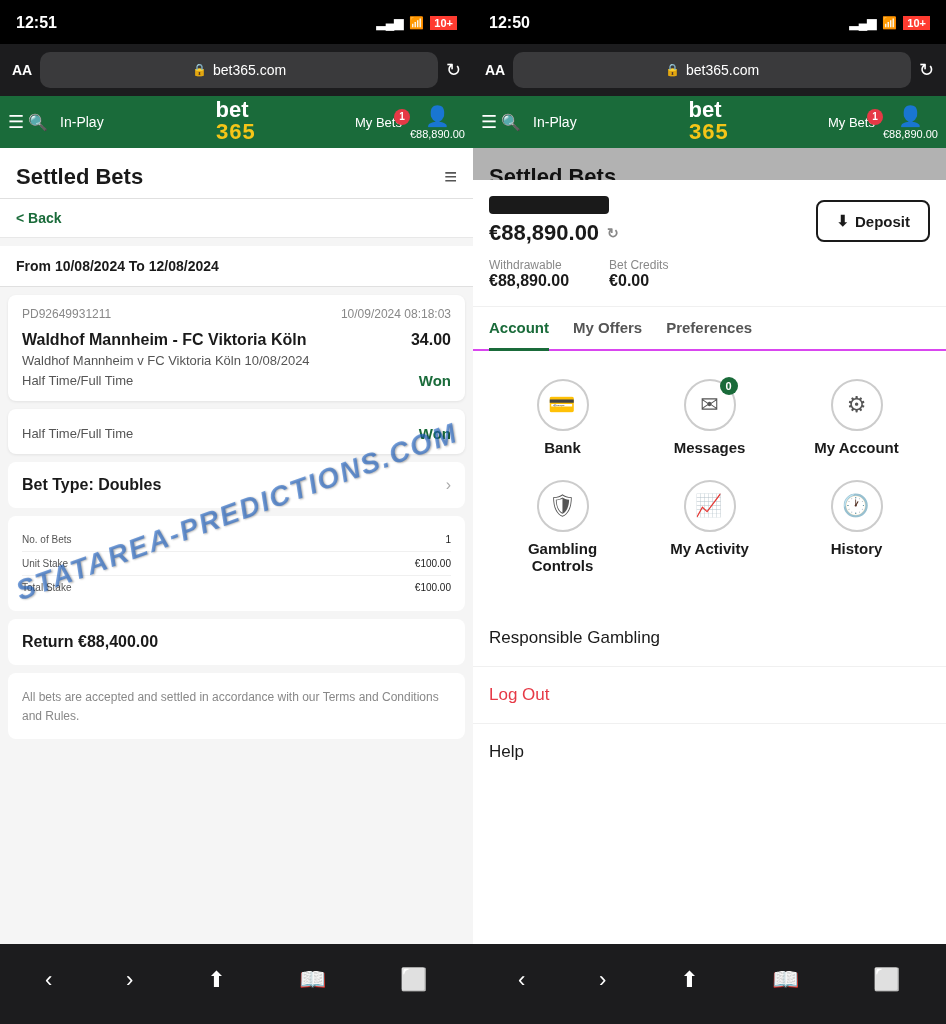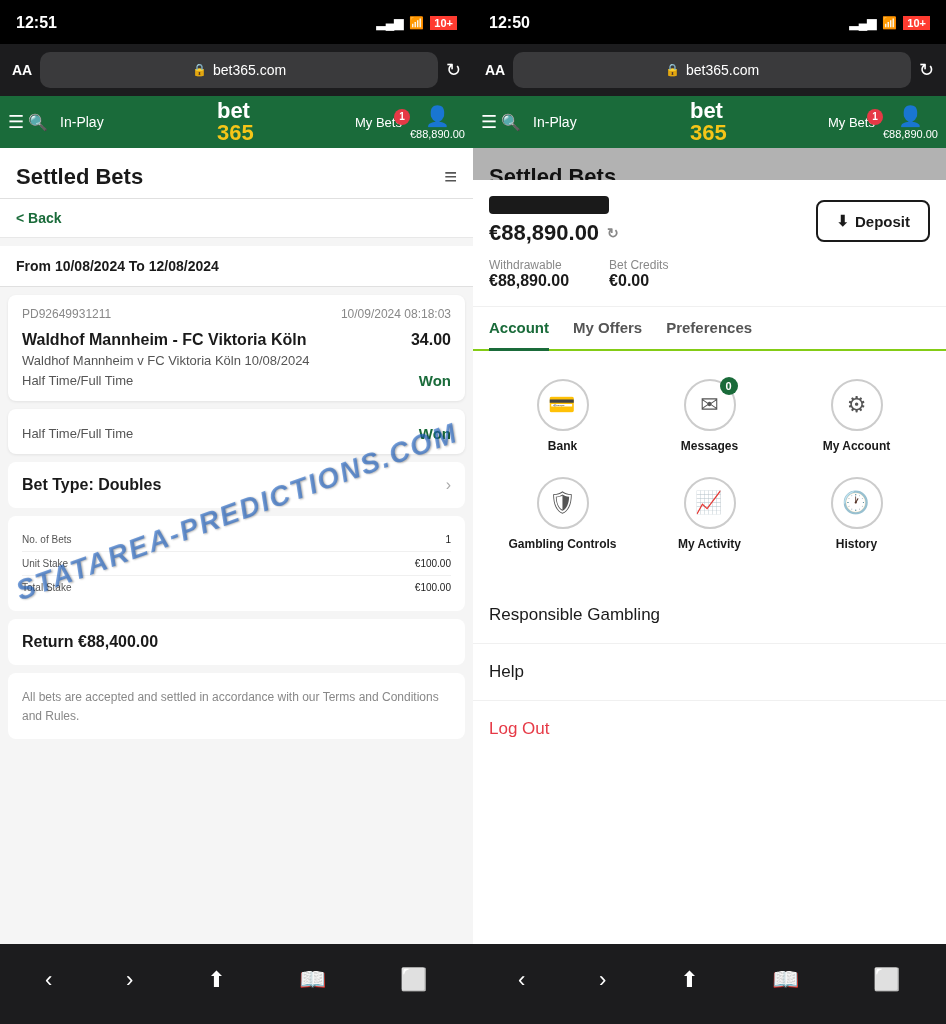--- a/index.html
+++ b/index.html
@@ -80,21 +80,21 @@
     .nav-search-icon { color: #fff; font-size: 16px; }
     .nav-inplay { color: #fff; font-size: 14px; font-weight: 500; flex: 0 0 auto; margin: 0 12px; }
     .nav-logo {
       flex: 1;
       display: flex;
       justify-content: center;
       align-items: center;
     }
     .logo-text { font-size: 22px; font-weight: 900; line-height: 1; }
     .logo-bet { color: #fff; }
-    .logo-365 { color: #f5c518; }
+    .logo-365 { color: #f5c518; font-family: Liberation Mono, monospace; }
     .nav-mybets {
       display: flex;
       flex-direction: column;
       align-items: center;
       position: relative;
       margin-right: 8px;
     }
     .mybets-label { color: #fff; font-size: 13px; font-weight: 500; }
     .mybets-badge {
       position: absolute;
@@ -320,21 +320,21 @@
     .balance-sub-row {
       display: flex;
       gap: 40px;
     }
     .balance-sub-item { display: flex; flex-direction: column; }
     .balance-sub-label { font-size: 12px; color: #888; }
     .balance-sub-value { font-size: 16px; font-weight: 700; color: #1a1a1a; }
 
     .panel-tabs {
       display: flex;
-      border-bottom: 2px solid #84cc16;
+      border-bottom: 2px solid #d946ef;
       padding: 0 16px;
     }
     .panel-tab {
       padding: 12px 0;
       margin-right: 24px;
       font-size: 15px;
       font-weight: 600;
       color: #555;
       cursor: pointer;
       border-bottom: 3px solid transparent;
@@ -376,21 +376,21 @@
       color: #fff;
       border-radius: 50%;
       width: 18px;
       height: 18px;
       font-size: 11px;
       display: flex;
       align-items: center;
       justify-content: center;
       font-weight: 700;
     }
-    .icon-label { font-size: 12px; font-weight: 600; color: #1a1a1a; text-align: center; }
+    .icon-label { font-size: 15px; font-weight: 600; color: #1a1a1a; text-align: center; }
 
     .panel-menu-items { padding: 8px 0; }
     .panel-menu-item {
       padding: 18px 16px;
       font-size: 17px;
       color: #1a1a1a;
       border-bottom: 1px solid #f0f0f0;
       cursor: pointer;
     }
     .panel-menu-item:last-child { border-bottom: none; }
@@ -636,22 +636,22 @@
       <div class="icon-item">
         <div class="icon-circle">
           <span>🕐</span>
         </div>
         <span class="icon-label">History</span>
       </div>
     </div>
 
     <div class="panel-menu-items">
       <div class="panel-menu-item">Responsible Gambling</div>
+      <div class="panel-menu-item logout">Log Out</div>
       <div class="panel-menu-item">Help</div>
-      <div class="panel-menu-item logout">Log Out</div>
     </div>
 
   </div>
 
   <div class="bottom-bar">
     <span class="bottom-bar-icon">‹</span>
     <span class="bottom-bar-icon">›</span>
     <span class="bottom-bar-icon">⬆</span>
     <span class="bottom-bar-icon">📖</span>
     <span class="bottom-bar-icon">⬜</span>

